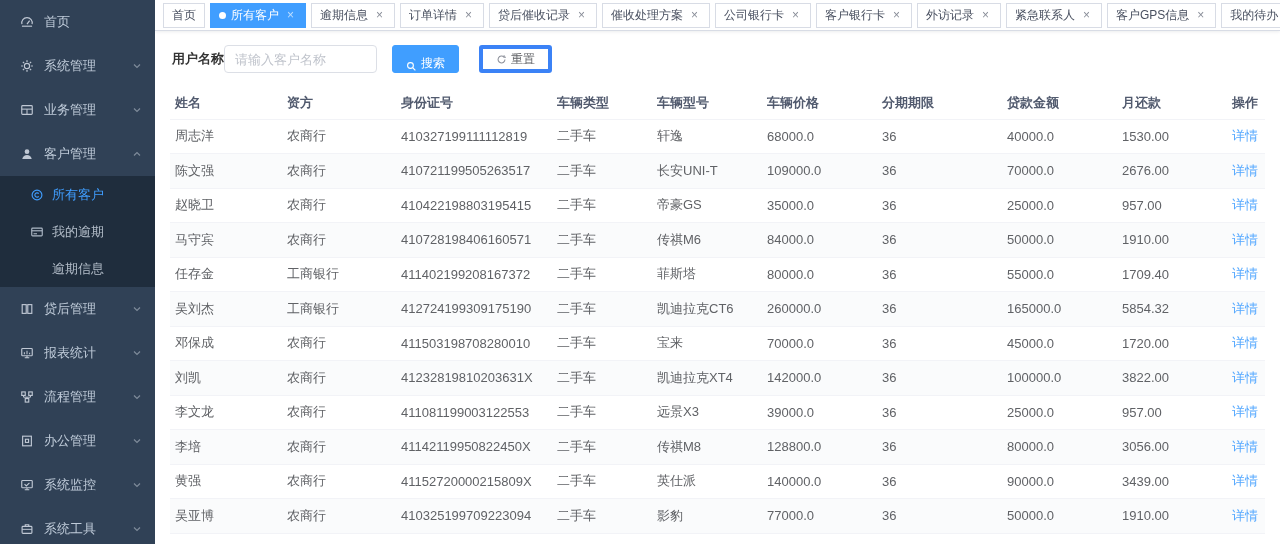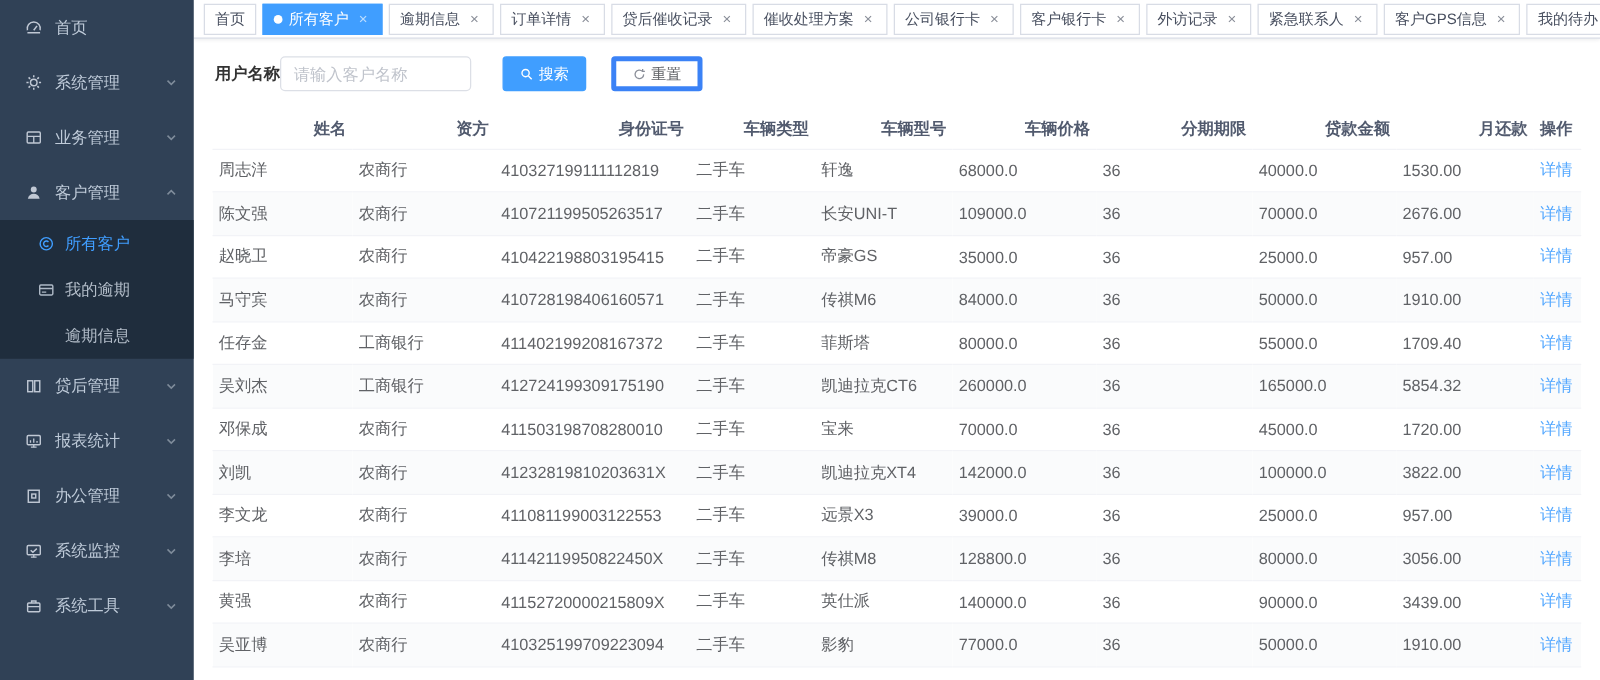--- a/index.html
+++ b/index.html
@@ -43,26 +43,26 @@
   .content { padding:12px 15px 0 15px; }
   .search-row { display:flex; align-items:center; margin:2px 0 14px 2px; }
   .search-label { font-size:13px; font-weight:bold; color:#333; }
   .search-input { width:153px; height:28px; border:1px solid #dcdfe6; border-radius:4px;
                   padding:0 10px; font-size:13px; color:#000000; outline:none; }
   .search-input::placeholder { color:#c0c4cc; }
   .btn { height:28px; border-radius:3px; font-size:12px; display:inline-flex;
          align-items:center; padding:0 13px; cursor:pointer; }
   .btn .bicon { margin-right:4px; display:inline-flex; }
   .btn .bicon svg { width:11px; height:11px; display:block; }
-  .btn-primary { background:#409eff; border:1px solid #409eff; color:#fff; margin-left:25px; }
+  .btn-primary { background:#409eff; border:1px solid #409eff; color:#fff; margin-left:15px;align-items:flex-end; }
   .btn-plain { background:#fff; border:4px solid #3b82f6; color:#606266; margin-left:20px; }
 
   
   table { width:100%; border-collapse:collapse; table-layout:fixed; }
-  th { height:32px; font-size:13px; color:#515a6e; font-weight:bold; text-align:right;
+  th { height:32px; font-size:13px; color:#515a6e; font-weight:bold; text-align:left;
        padding:0 5px; white-space:nowrap; }
   td { height:34.5px; font-size:13px; color:#606266; padding:0 5px;
        border-top:1px solid #f2f3f7; white-space:nowrap; overflow:hidden; }
   tr.stripe td { background:#fafbfc;margin-left:20px; }
   th.col-action, td.col-action { text-align:right; padding-right:8px; }
   .link { color:#54a8ff; cursor:pointer; }
 </style>
 </head>
 <body>
 
@@ -177,20 +177,36 @@
             <g stroke="currentColor" stroke-width="1.2">
               <line x1="5" y1="9.4" x2="5" y2="7"></line>
               <line x1="8" y1="9.4" x2="8" y2="5.5"></line>
               <line x1="11" y1="9.4" x2="11" y2="7.8"></line>
               <line x1="8" y1="11.2" x2="8" y2="13.4"></line>
               <line x1="5.4" y1="13.4" x2="10.6" y2="13.4"></line>
             </g>
           </svg>
         </span>
     <span class="lbl">报表统计</span>
+    <span class="chev">
+          <svg viewBox="0 0 16 16">
+            <polyline points="4,6 8,10 12,6" fill="none" stroke="currentColor" stroke-width="1.6"></polyline>
+          </svg>
+        </span>
+  </div>
+      <div class="s-item">
+    <span class="icon ">
+          <svg viewBox="0 0 16 16">
+            <rect x="2" y="2.2" width="4" height="4" fill="none" stroke="currentColor" stroke-width="1.3"></rect>
+            <rect x="10" y="2.2" width="4" height="4" fill="none" stroke="currentColor" stroke-width="1.3"></rect>
+            <rect x="6" y="9.8" width="4" height="4" fill="none" stroke="currentColor" stroke-width="1.3"></rect>
+            <path d="M4 6.2v2h8v-2M8 8.2v1.6" fill="none" stroke="currentColor" stroke-width="1.1"></path>
+          </svg>
+        </span>
+    <span class="lbl">流程管理</span>
     <span class="chev">
           <svg viewBox="0 0 16 16">
             <polyline points="4,6 8,10 12,6" fill="none" stroke="currentColor" stroke-width="1.6"></polyline>
           </svg>
         </span>
   </div>
       <div class="s-item">
     <span class="icon ">
           <svg viewBox="0 0 16 16">
             <rect x="3" y="2.5" width="10" height="11" fill="none" stroke="currentColor" stroke-width="1.3"></rect>

